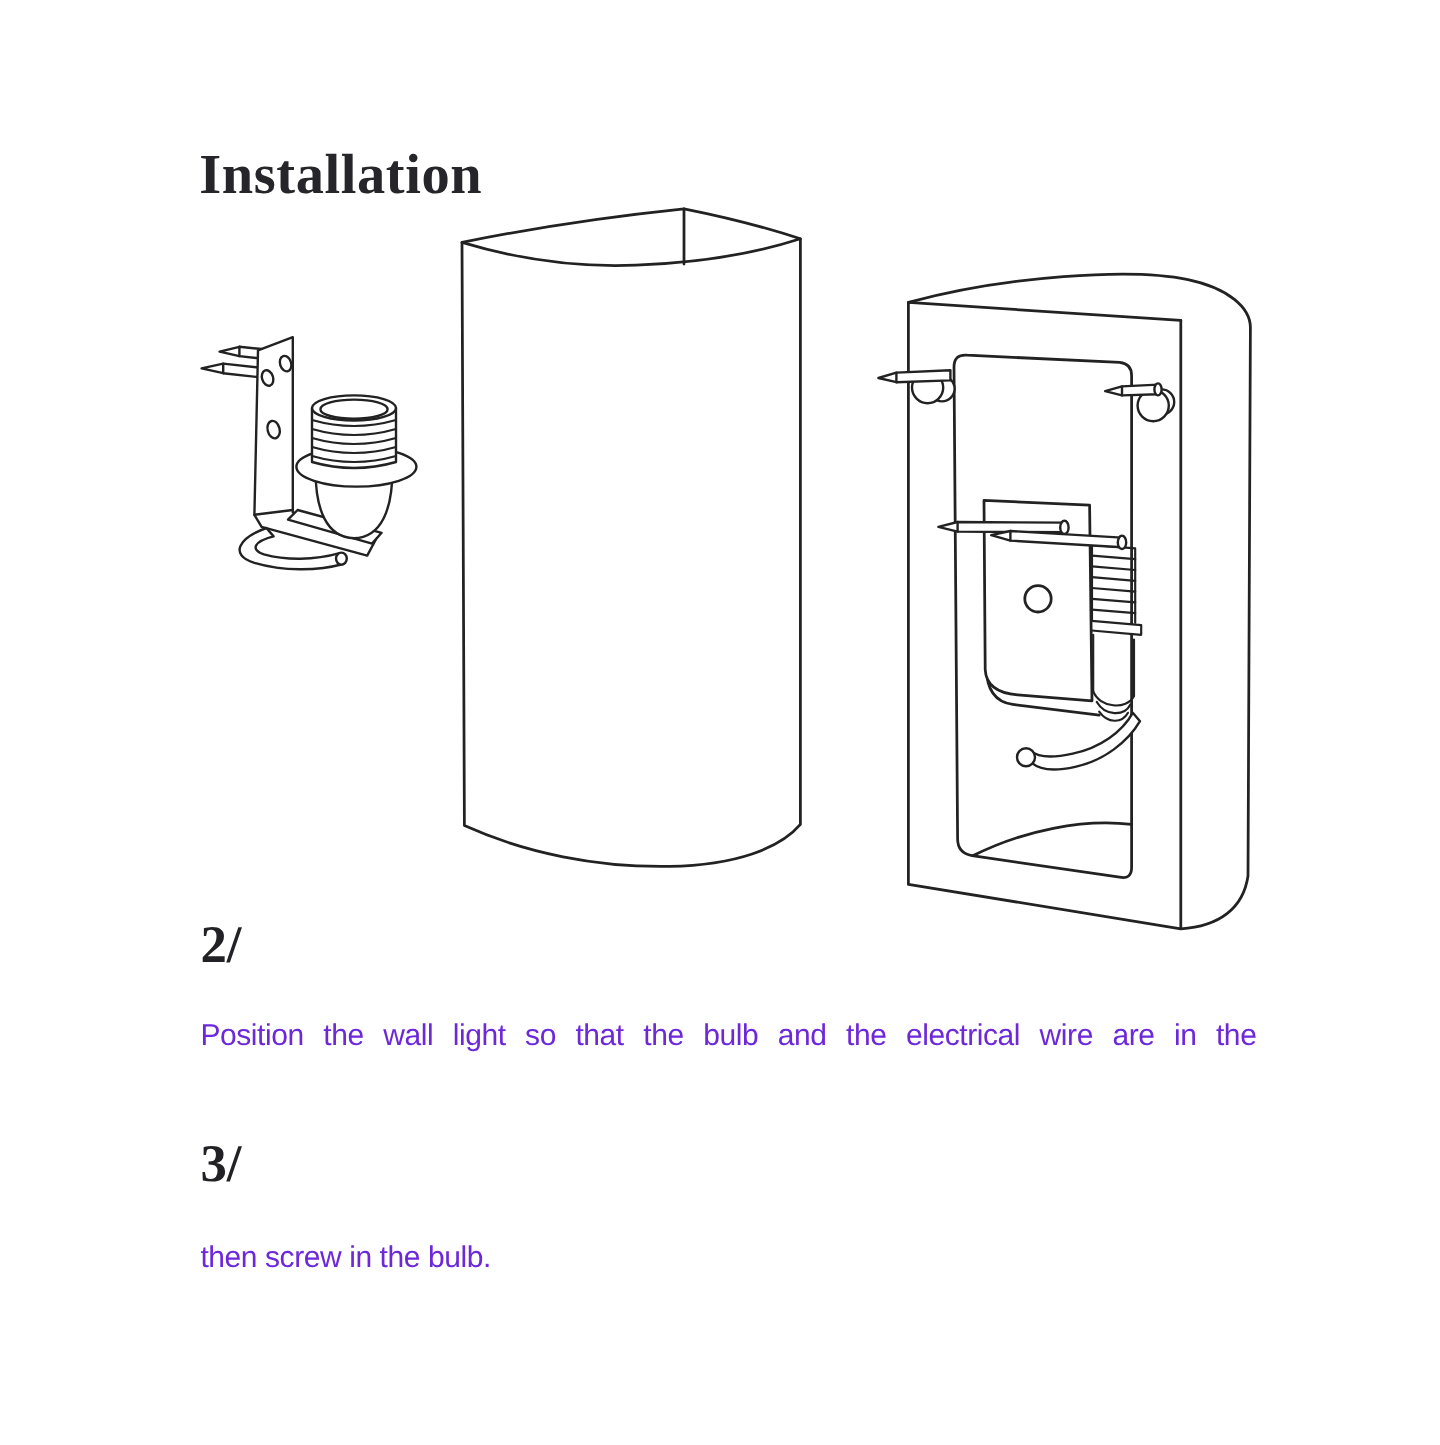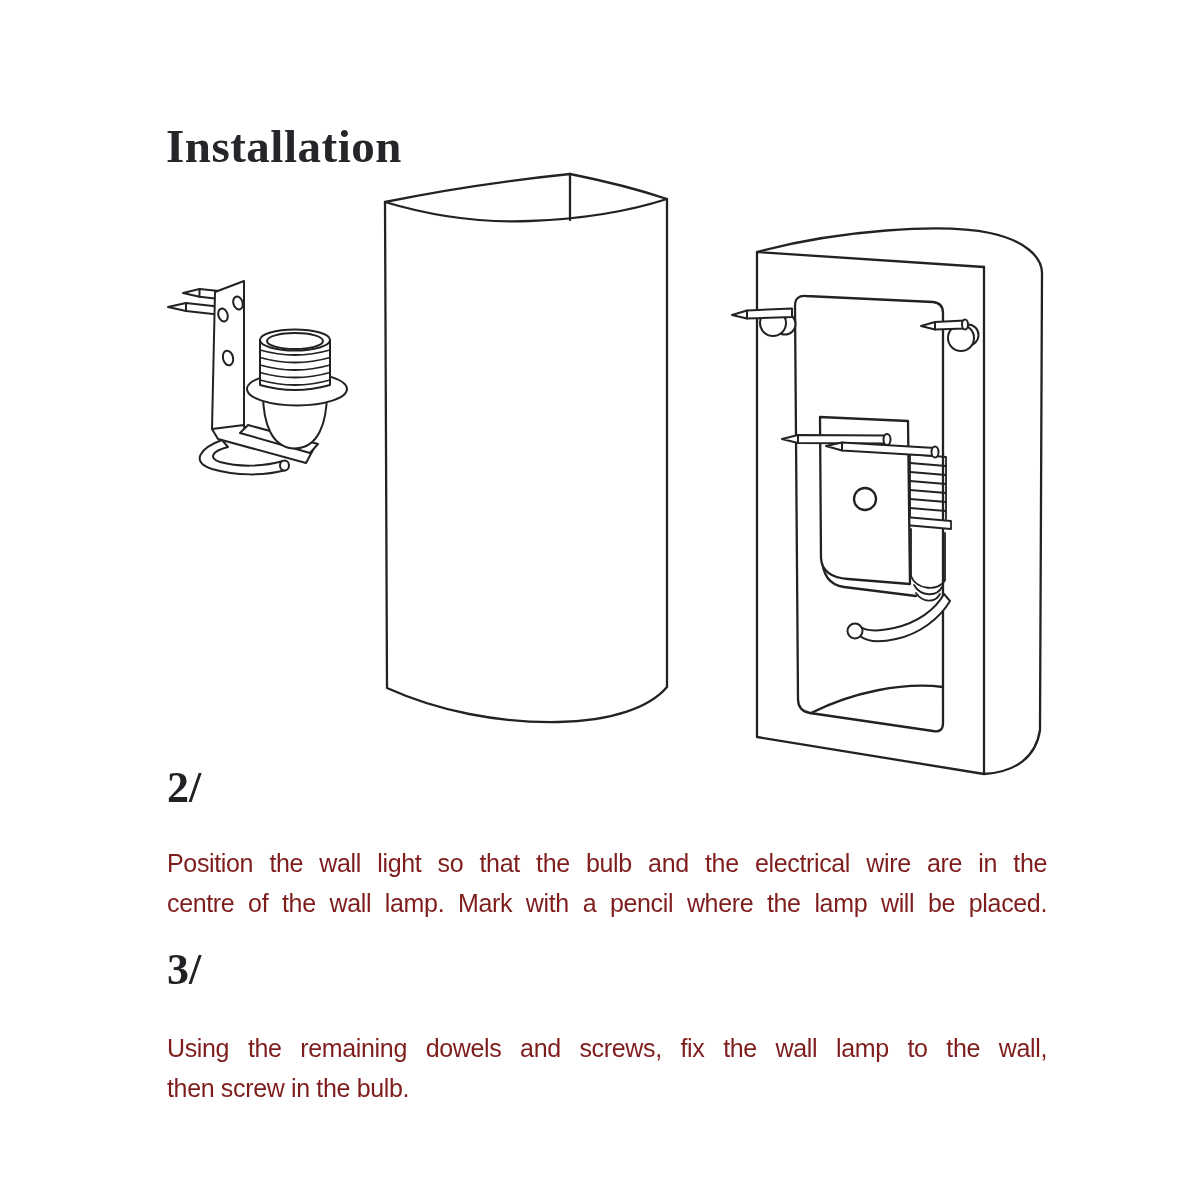--- a/index.html
+++ b/index.html
@@ -17,21 +17,21 @@
   .illus { position:absolute; }
   .step-num {
     position:absolute; left:167px;
     font-family:"Liberation Serif", "DejaVu Serif", serif;
     font-weight:700; font-size:44px; line-height:1.1; color:#222226;
   }
   #step2-num { top:764px; }
   #step3-num { top:946px; }
   .step-text {
     position:absolute; left:167px; width:880px; margin:0;
-    font-size:25px; line-height:40px; color:#7f1d1d;
+    font-size:25px; line-height:40px; color:#6d28d9;
     letter-spacing:-0.35px;
   }
   #step2-text { top:843px; }
   #step3-text { top:1028px; }
   .pline { display:block; text-align:justify; text-align-last:justify; }
   .pline.left-last { text-align:center; text-align-last:left; }
   svg * { vector-effect:none; }
 </style>
 </head>
 <body>
@@ -124,22 +124,20 @@
         <path d="M203 110 L217 106 L247 104.5 L247 112.5 L217 113.5 Z"></path>
         <path fill="none" d="M217 106 L217 113.5"></path>
         <ellipse cx="247" cy="108.5" rx="3" ry="5"></ellipse>
       </g>
     </g>
   </svg>
 
   <div class="step-num" id="step2-num">2/</div>
   <p class="step-text" id="step2-text">
     <span class="pline">Position the wall light so that the bulb and the electrical wire are in the</span>
-    <span class="pline">centre of the wall lamp. Mark with a pencil where the lamp will be placed.</span>
   </p>
 
   <div class="step-num" id="step3-num">3/</div>
   <p class="step-text" id="step3-text">
-    <span class="pline">Using the remaining dowels and screws, fix the wall lamp to the wall,</span>
     <span class="pline left-last">then screw in the bulb.</span>
   </p>
 
 </div>
 
 </body></html>

